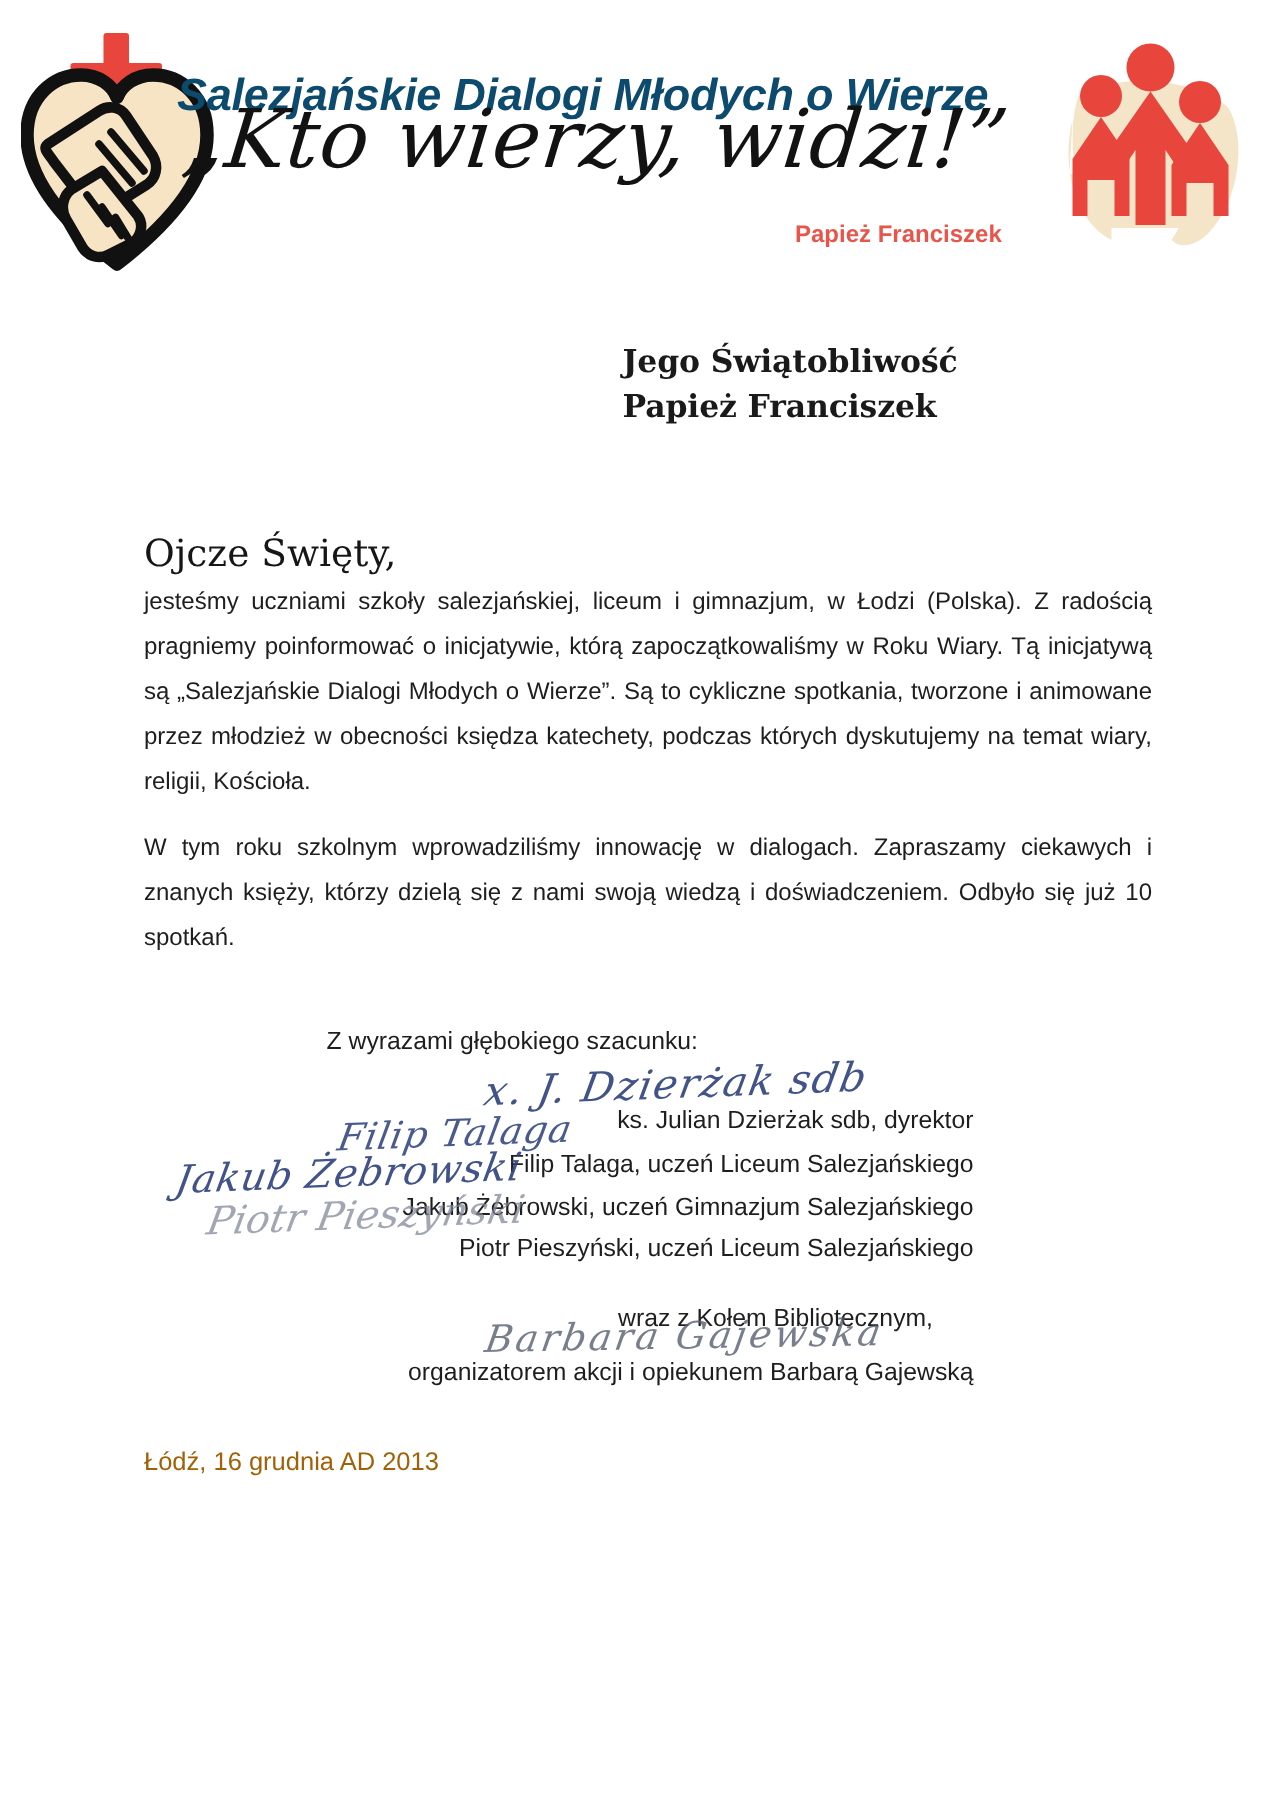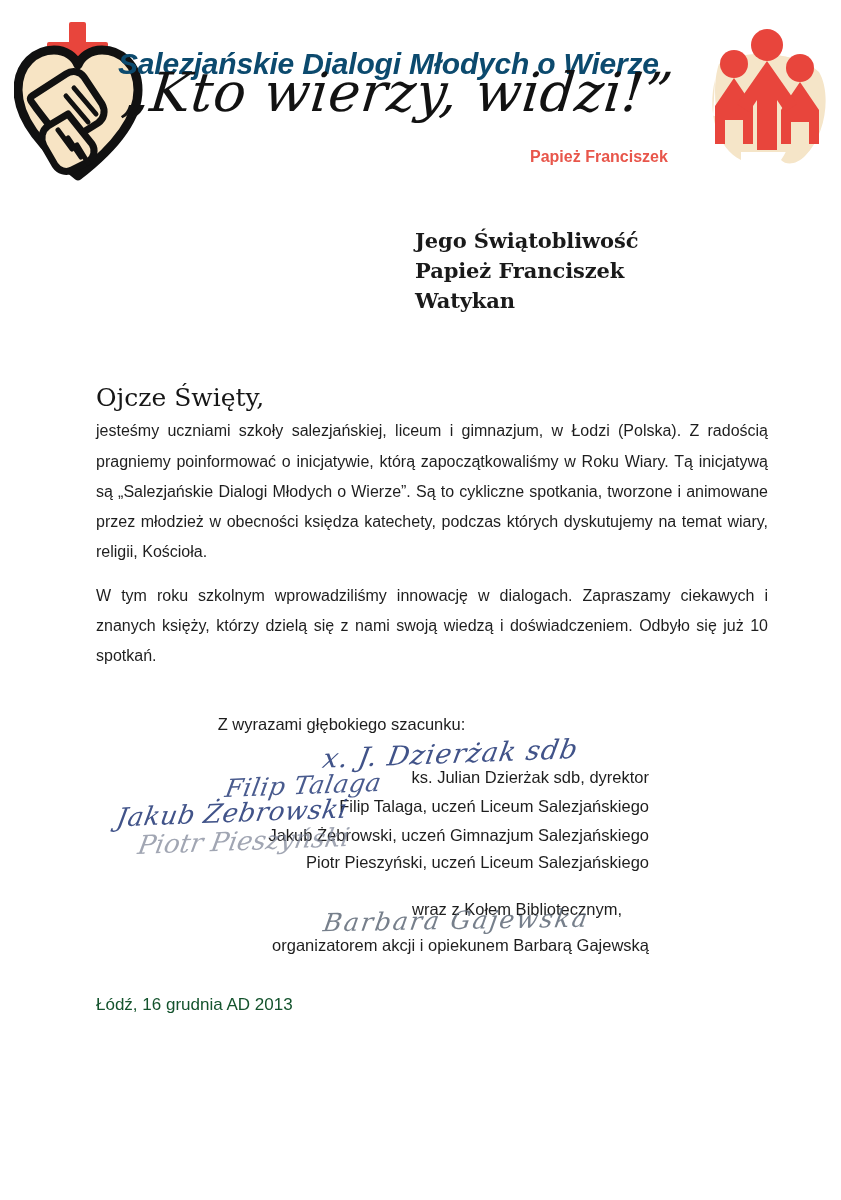--- a/index.html
+++ b/index.html
@@ -187,21 +187,21 @@
     color: #55606f;
     letter-spacing: 2px;
     transform: skewX(-10deg) rotate(-1deg);
     opacity: .8;
   }
 
   .date-line {
     margin: 40px 0 0 96px;
     font-family: "Liberation Sans", sans-serif;
     font-size: 17px;
-    color: #14532d;
+    color: #a16207;
   }
 </style>
 </head>
 <body>
 
 <header class="letterhead">
 
   <div class="emblem-heart">
     <svg viewBox="0 0 130 165" xmlns="http://www.w3.org/2000/svg" aria-hidden="true">
 
@@ -260,21 +260,20 @@
       </g>
     </svg>
   </div>
 </header>
 
 <main class="sheet">
 
   <section class="addressee">
     <div>Jego Świątobliwość</div>
     <div>Papież Franciszek</div>
-    <div>Watykan</div>
   </section>
 
   <p class="salutation">Ojcze Święty,</p>
 
   <p class="para">jesteśmy uczniami szkoły salezjańskiej, liceum i gimnazjum, w Łodzi (Polska). Z radością pragniemy poinformować o inicjatywie, którą zapoczątkowaliśmy w Roku Wiary. Tą inicjatywą są „Salezjańskie Dialogi Młodych o Wierze”. Są to cykliczne spotkania, tworzone i animowane przez młodzież w obecności księdza katechety, podczas których dyskutujemy na temat wiary, religii, Kościoła.</p>
   <p class="para">W tym roku szkolnym wprowadziliśmy innowację w dialogach. Zapraszamy ciekawych i znanych księży, którzy dzielą się z nami swoją wiedzą i doświadczeniem. Odbyło się już 10 spotkań.</p>
 
   <p class="closing">Z wyrazami głębokiego szacunku:</p>
 
   <section class="signatures">

